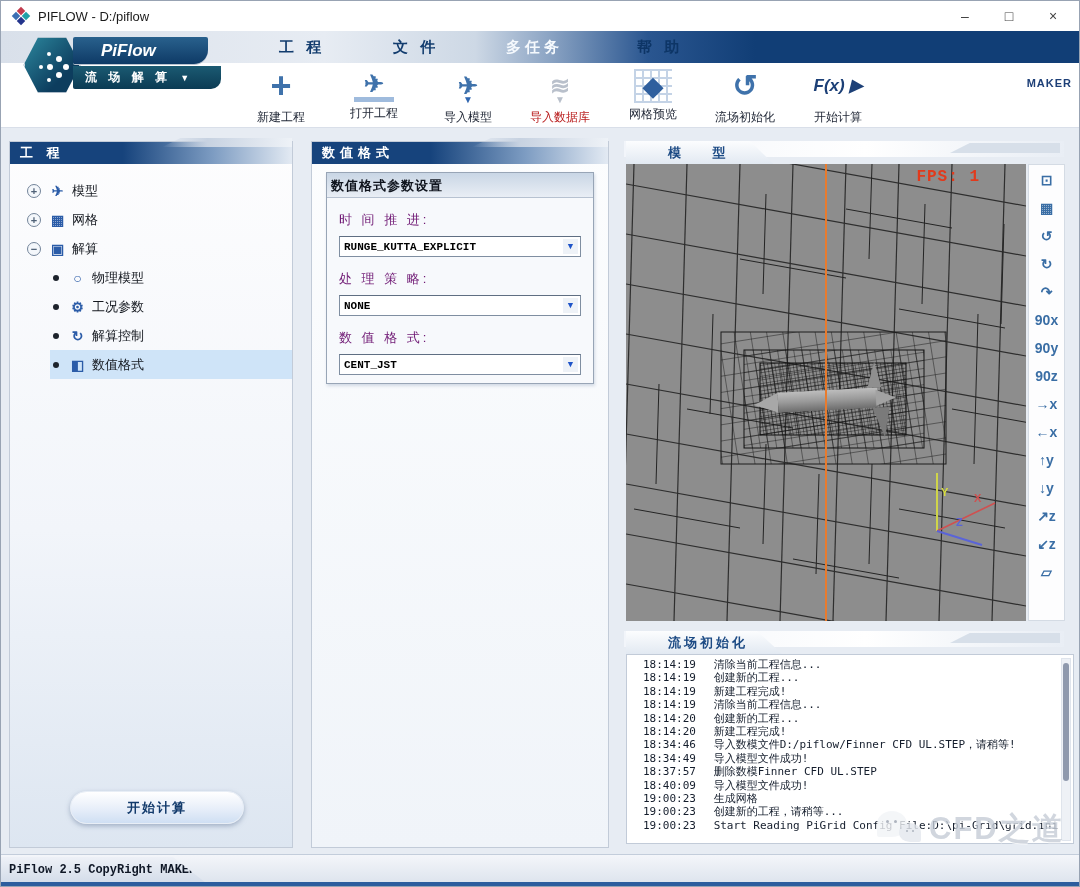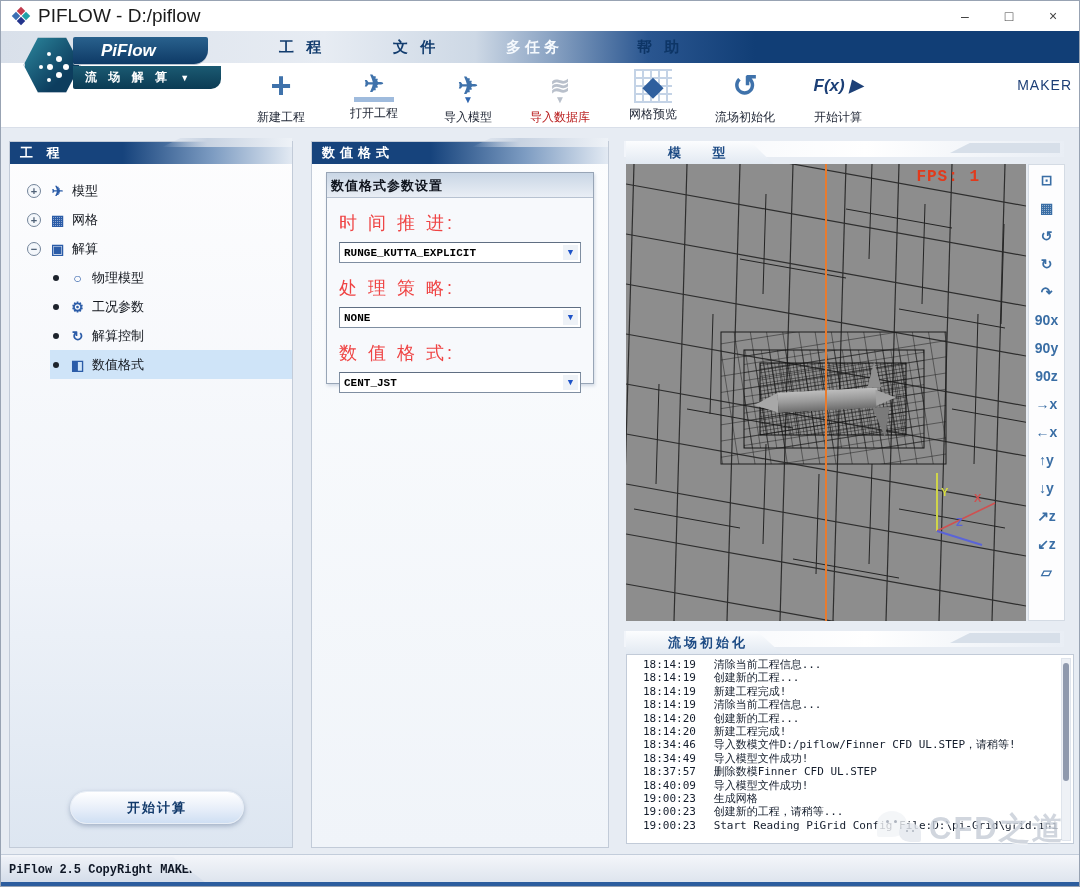--- a/index.html
+++ b/index.html
@@ -7,21 +7,21 @@
   .window{position:relative;width:1080px;height:887px;background:#e7ecf3;border:1px solid #98a3b3}
 
   
   .titlebar{position:absolute;top:0;left:0;right:0;height:30px;background:#fff;display:flex;align-items:center;z-index:10}
   .app-icon{position:relative;width:16px;height:16px;margin-left:12px}
   .app-icon i{position:absolute;width:6px;height:6px;transform:rotate(45deg)}
   .app-icon i:nth-child(1){left:0;top:5px;background:#3b6fb3}
   .app-icon i:nth-child(2){left:5px;top:0;background:#c23b4e}
   .app-icon i:nth-child(3){left:10px;top:5px;background:#1fa0a8}
   .app-icon i:nth-child(4){left:5px;top:10px;background:#23348c}
-  .title-text{margin-left:9px;font-size:19px;color:#1b1b1b}
+  .title-text{margin-left:9px;font-size:13px;color:#1b1b1b}
   .win-controls{position:absolute;right:4px;top:0;height:30px;display:flex}
   .win-btn{width:44px;height:30px;line-height:30px;text-align:center;color:#444;font-size:14px;cursor:default}
 
   
   .ribbon{position:absolute;top:30px;left:0;right:0;height:32px;z-index:5;
     background:linear-gradient(90deg,#d9e0ea 0%,#e7ecf3 30%,#cdd8e5 44%,#8aa3c3 51%,#2a5690 60%,#113e76 70%,#113e76 100%)}
   .ribbon-tab{position:absolute;top:0;height:32px;line-height:32px;font-size:15px;font-weight:bold;letter-spacing:4px;color:#123c6e}
   .ribbon-tab:nth-of-type(1){left:278px}
   .ribbon-tab:nth-of-type(2){left:392px}
   .ribbon-tab:nth-of-type(3){left:505px}
@@ -58,21 +58,21 @@
   .tb-btn.disabled .tb-glyph,.tb-btn.disabled .tb-sub{color:#b9c0cb}
   .tb-btn.disabled .tb-label{color:#b91c1c}
   .tb-glyph[data-name="new-project-icon"]{font-size:36px}
   .tb-glyph[data-name="open-project-icon"]{font-size:24px;border-bottom:5px solid #9fbbdd;width:40px;margin:2px auto 0;height:34px;line-height:32px}
   .tb-glyph[data-name="import-model-icon"]{font-size:24px}
   .tb-glyph[data-name="import-database-icon"]{font-size:24px}
   .tb-glyph[data-name="mesh-preview-icon"]{width:38px;height:34px;margin:3px auto 0;line-height:34px;font-size:26px;color:#2f5f9e;
     background:repeating-linear-gradient(0deg,#c4d3e6 0 2px,transparent 2px 8px),repeating-linear-gradient(90deg,#c4d3e6 0 2px,transparent 2px 8px)}
   .tb-glyph[data-name="flow-init-icon"]{font-size:30px}
   .tb-glyph[data-name="start-compute-icon"]{font-size:17px;font-style:italic;color:#1d4077}
-  .maker{position:absolute;right:7px;top:14px;font-size:14px;font-weight:normal;color:#1d3f77;letter-spacing:1px}
+  .maker{position:absolute;right:7px;top:14px;font-size:11px;font-weight:bold;color:#1d3f77;letter-spacing:1px}
 
   
   .panel-header-dark{position:relative;height:22px;color:#fff;font-size:13px;font-weight:bold;letter-spacing:5px;
     line-height:22px;padding-left:10px;
     background:linear-gradient(90deg,#16437c 0%,#16437c 40%,#7d9cc2 72%,#e3eaf3 100%)}
   .panel-header-dark::before{content:"";position:absolute;right:0;top:-4px;width:46%;height:9px;
     background:linear-gradient(90deg,rgba(214,222,233,0),#c7d2e1 35%,#eef2f7);clip-path:polygon(0 100%,14% 0,100% 0,100% 100%)}
 
   .tab-header{position:absolute;height:16px;background:linear-gradient(90deg,#f2f5fa,#ffffff 55%,#e9eef5)}
   .tab-header::after{content:"";position:absolute;right:4px;top:2px;width:110px;height:10px;background:#d7dfe9;
@@ -98,21 +98,21 @@
     background:linear-gradient(180deg,#ffffff,#e7eef9 55%,#cfdff3);box-shadow:0 2px 5px rgba(110,130,160,.55);
     color:#123a6b;font-weight:bold;font-size:13px;letter-spacing:2px;cursor:pointer}
 
   
   .mid-panel{position:absolute;left:310px;top:140px;width:298px;height:707px;border:1px solid #c2cbd8;
     background:linear-gradient(180deg,#fcfdfe,#f0f4f9)}
   .group-box{position:absolute;left:14px;top:30px;width:268px;height:212px;border:1px solid #98a5b6;background:#f7f9fc;
     box-shadow:1px 2px 3px #d2dae5}
   .group-header{height:25px;background:linear-gradient(180deg,#c9d6e5,#e9eef5);border-bottom:1px solid #b7c2d1;
     font-size:13px;font-weight:bold;color:#0f141d;line-height:25px;padding-left:4px;letter-spacing:1px}
-  .field-label{margin:13px 0 7px 12px;font-size:18px;color:#ef4444;letter-spacing:3px}
+  .field-label{margin:13px 0 7px 12px;font-size:13px;color:#701a75;letter-spacing:3px}
   .combo{position:relative;margin:0 12px;height:21px;border:1px solid #7f8ea1;border-top-color:#5f6e82;background:#fff;
     display:flex;align-items:center;padding-left:4px;font-family:"Liberation Mono",monospace;font-size:11px;font-weight:bold;color:#000;cursor:pointer}
   .combo-arrow{position:absolute;right:2px;top:2px;bottom:2px;width:15px;background:#eef2f7;color:#1f54c8;
     font-size:9px;display:flex;align-items:center;justify-content:center}
 
   
   .view-header{left:623px;top:140px;width:440px}
   .view-header .tab{letter-spacing:14px}
   .viewport{position:absolute;left:625px;top:163px;width:400px;height:457px;background:#8d8d8d;overflow:hidden;cursor:crosshair}
   .fps{position:absolute;right:46px;top:4px;color:#e23a1c;font-family:"Liberation Mono",monospace;font-weight:bold;font-size:16px;letter-spacing:1px}

